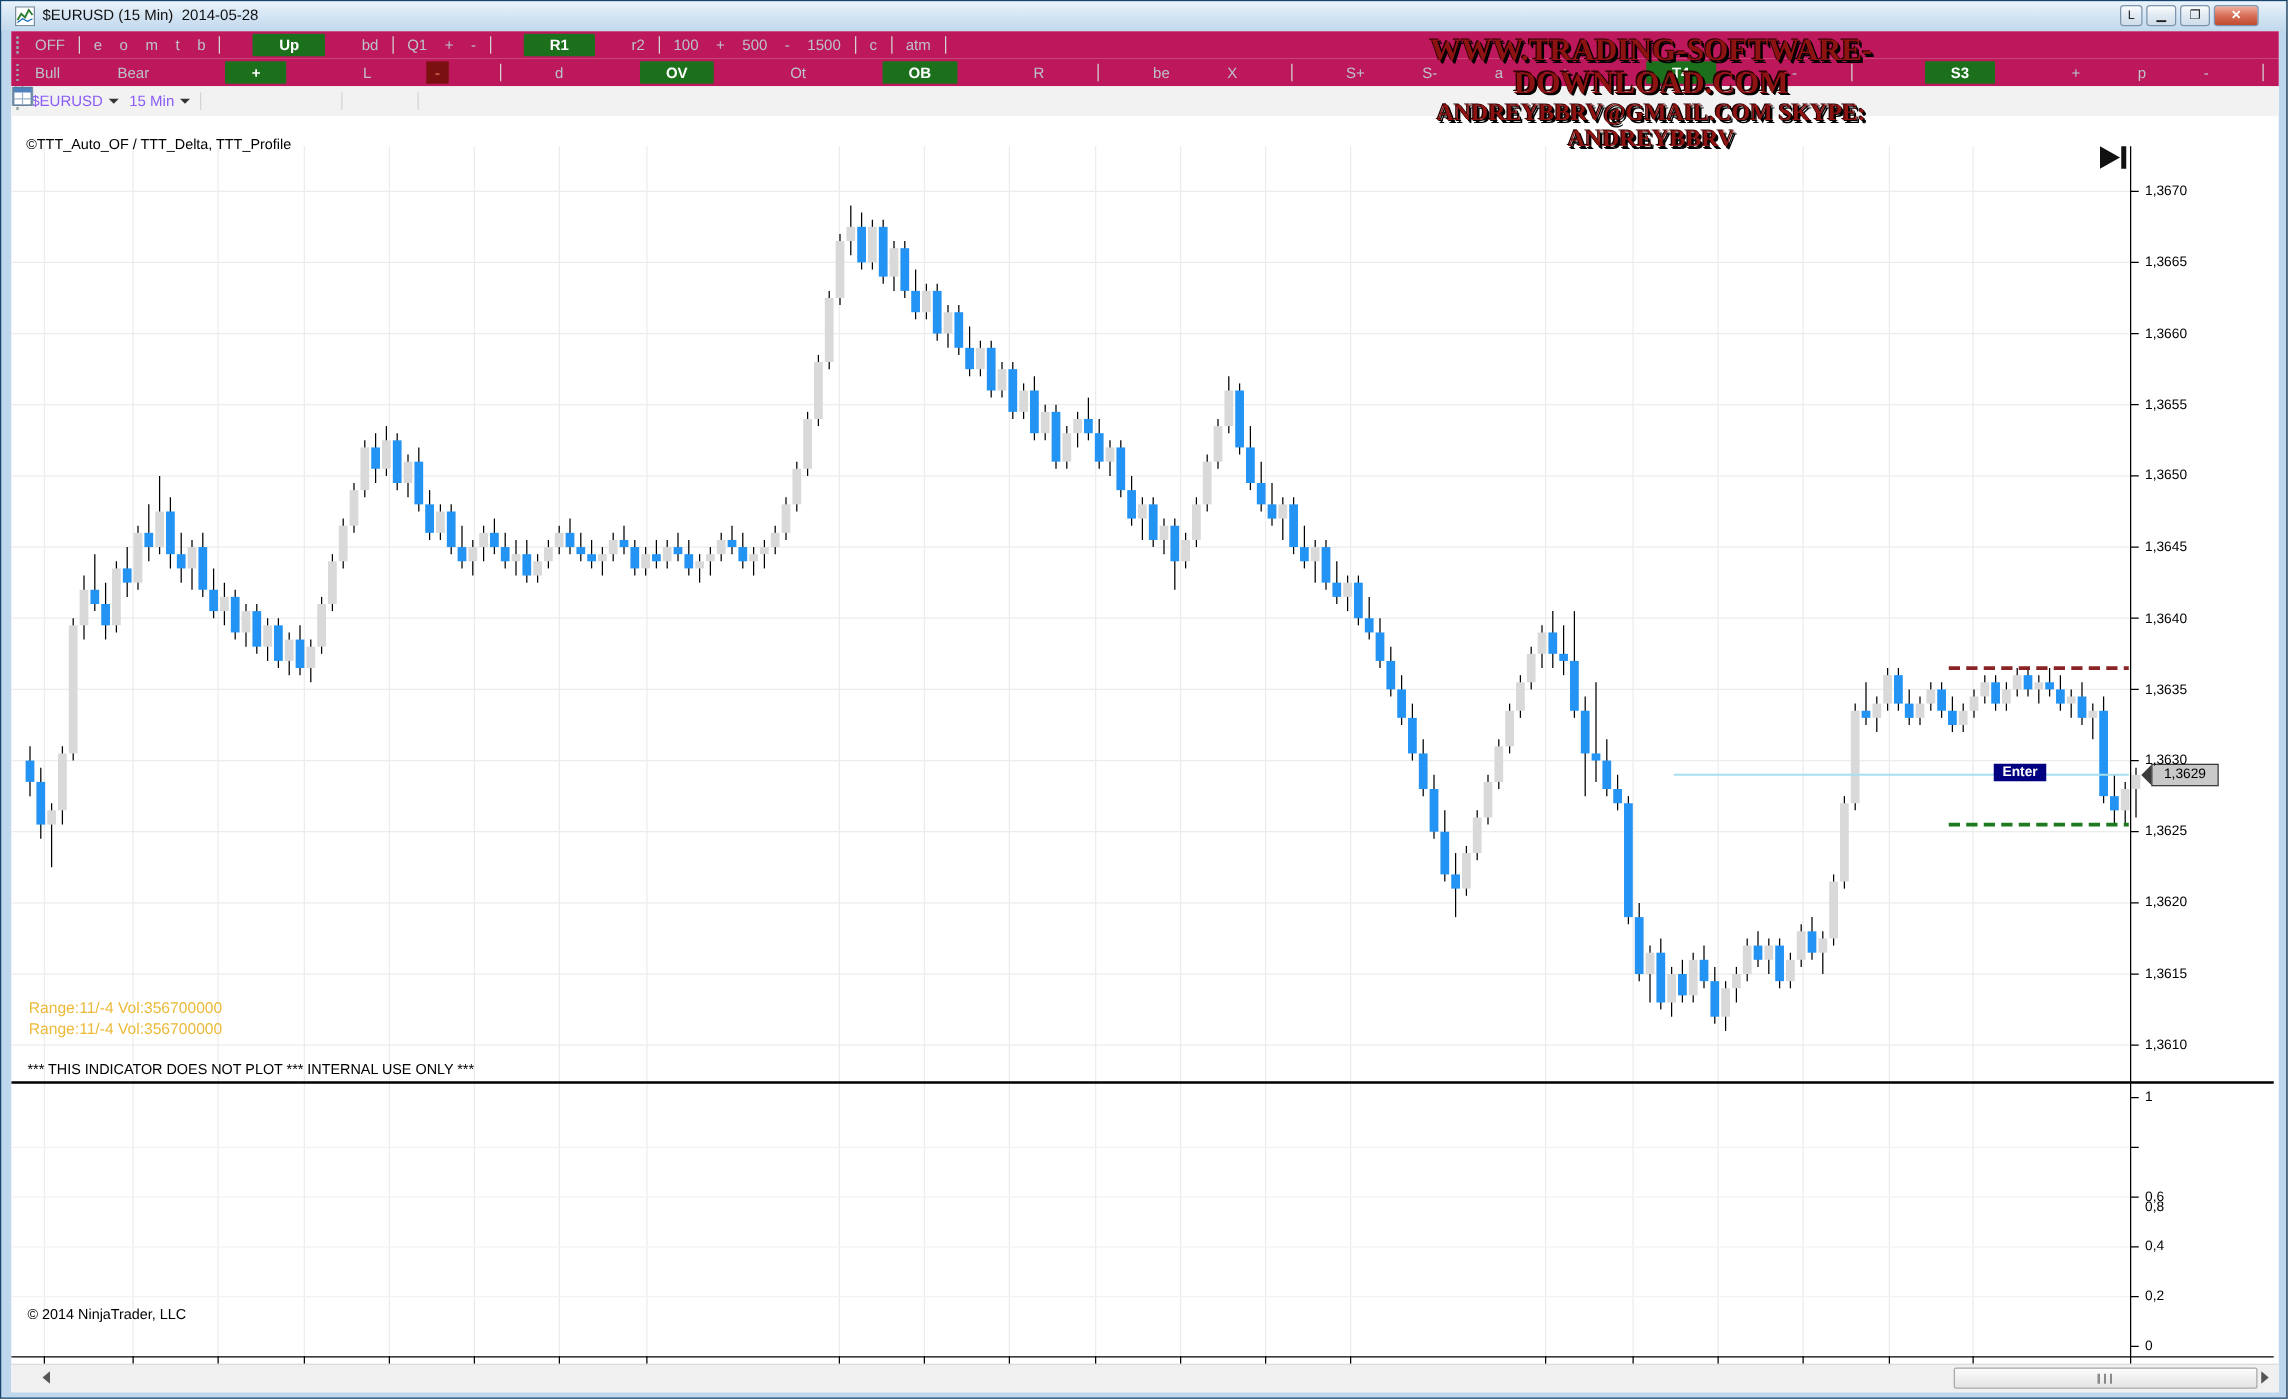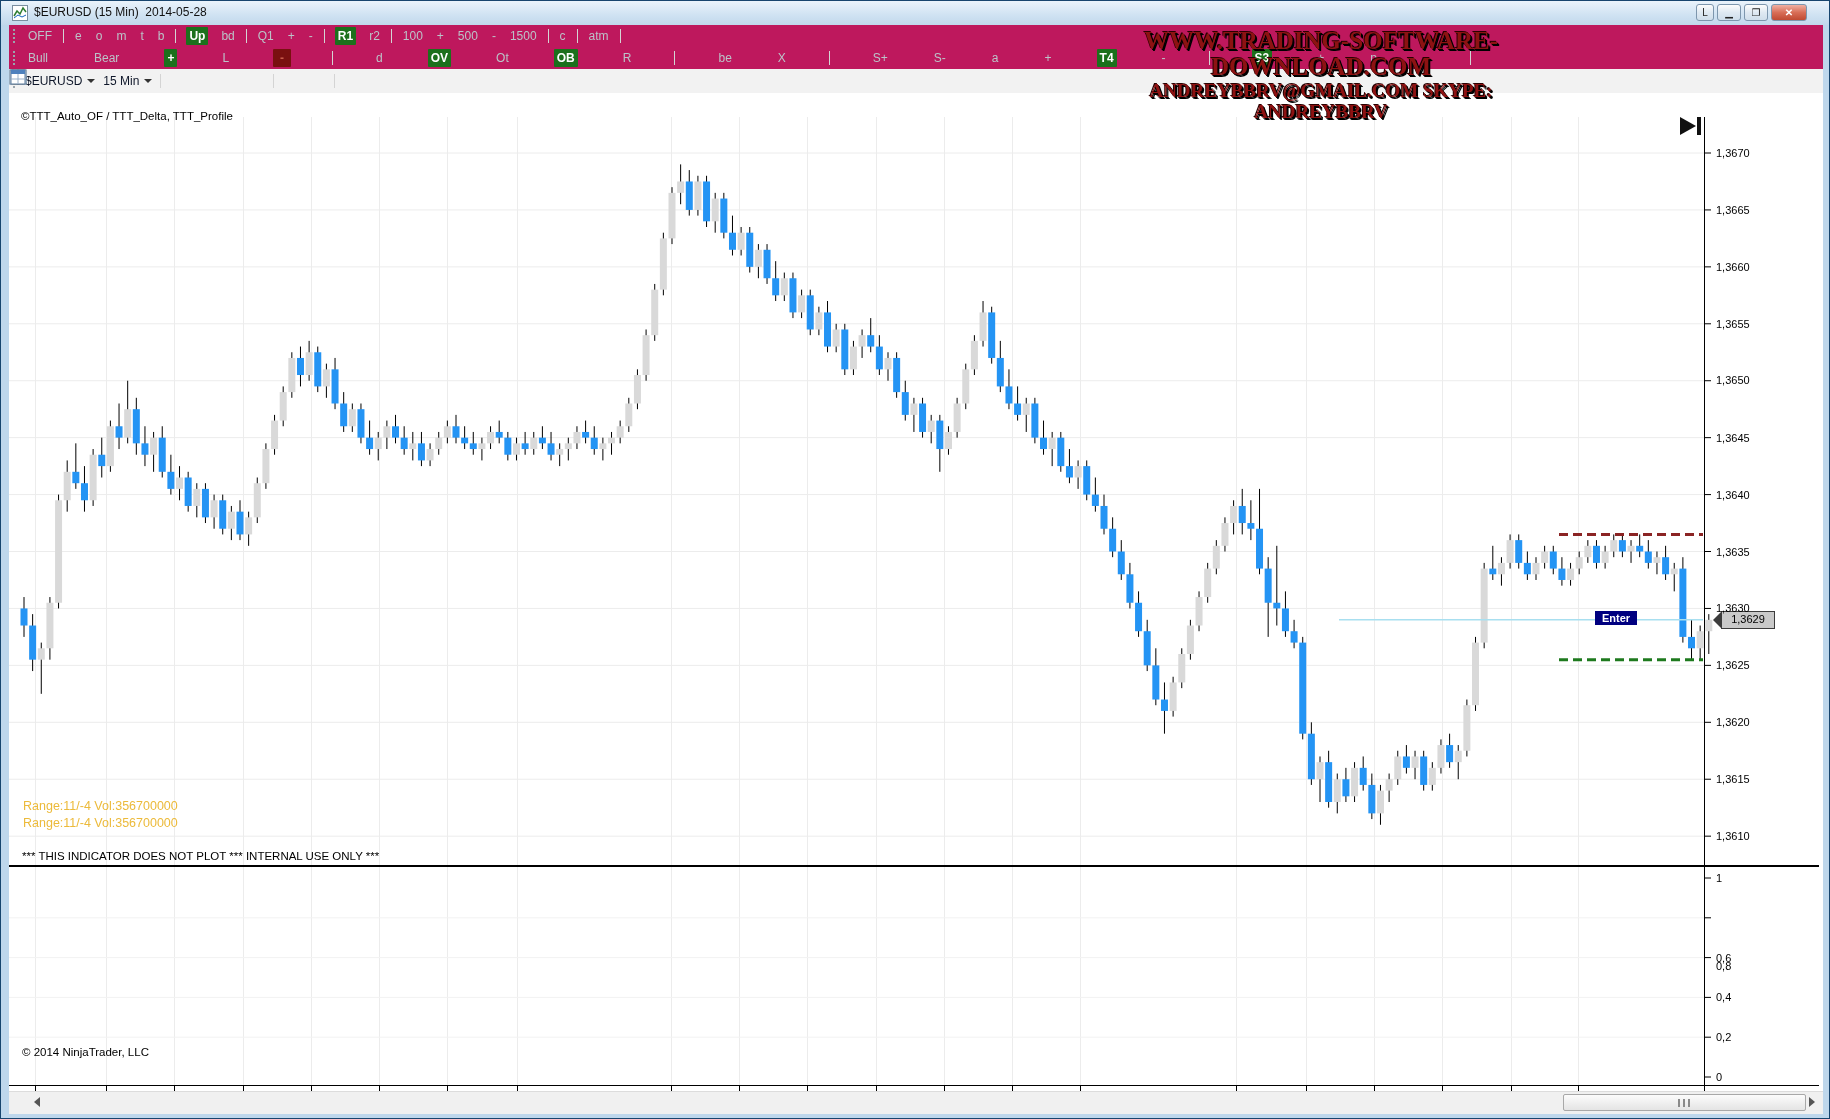--- a/index.html
+++ b/index.html
@@ -16,24 +16,24 @@
   #btn-close{background:linear-gradient(#f0b0a2,#d86e57 50%,#c04a32);color:#fff;font-weight:bold;}
   
   #client{position:absolute;left:8px;top:24px;width:1814px;height:1088px;background:#ffffff;}
   
   .tbrow{position:absolute;left:0;width:100%;height:22px;background:#be185d;display:flex;align-items:center;}
   #tb1{top:0;} #tb2{top:22px;} #tb3{top:44px;height:24px;background:#f2f2f2;}
   .grip{width:5px;height:14px;margin:0 4px 0 3px;
     background:repeating-linear-gradient(#9aa5ad 0 2px,transparent 2px 4px);
     background-size:2px 100%;background-repeat:no-repeat;background-position:1px 0;}
   .tbi{font-size:12px;color:#bcc3c9;padding:0 7px;white-space:nowrap;}
-  .tbi.on-green{background:#1c701c;color:#fff;font-weight:bold;padding:2px 3px;margin:0 6px;border-radius:1px;}
+  .tbi.on-green{background:#1c701c;color:#fff;font-weight:bold;padding:2px 21px;margin:0 22px;border-radius:1px;}
   .tbi.on-red{background:#7a1010;color:#c75b4b;font-weight:bold;padding:2px 7px;margin:0 5px;border-radius:1px;}
   .tbsep{width:1px;height:14px;background:#d4d4d4;margin:0 4px;}
-  .dd{font-size:12px;color:#0f172a;padding:0 4px;display:flex;align-items:center;gap:5px;}
+  .dd{font-size:12px;color:#8b5cf6;padding:0 4px;display:flex;align-items:center;gap:5px;}
   .dd .car{width:0;height:0;border-left:4px solid transparent;border-right:4px solid transparent;border-top:4px solid #333;}
   .tbicon{width:20px;height:18px;margin:0 3px;display:flex;align-items:center;justify-content:center;}
   
   .olabel{position:absolute;color:#000;font-size:11.5px;white-space:pre;}
   #watermark{position:absolute;left:1085px;top:27px;width:470px;text-align:center;
      font-family:"Liberation Serif",serif;font-weight:bold;color:#8d1212;
      text-shadow:1px 1px 0 #000,2px 2px 0 #000,-1px -1px 0 #2a0000;}
   #wm1{font-size:25px;letter-spacing:0px;line-height:26px;}
   #wm2{font-size:19px;line-height:21px;}
   .range-txt{position:absolute;left:14px;color:#ecba3a;font-size:12.5px;}

